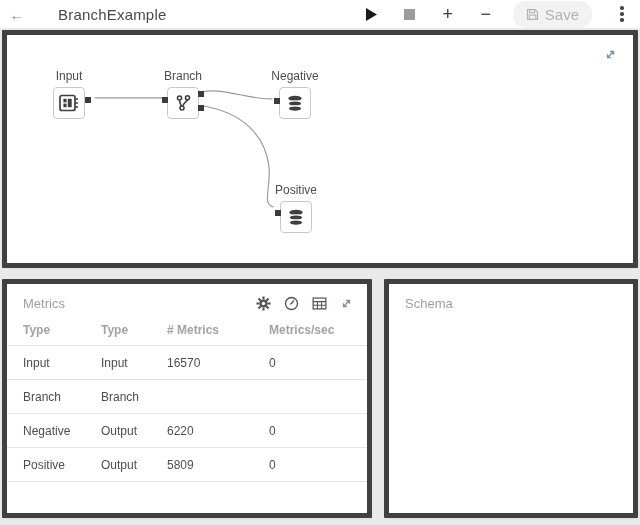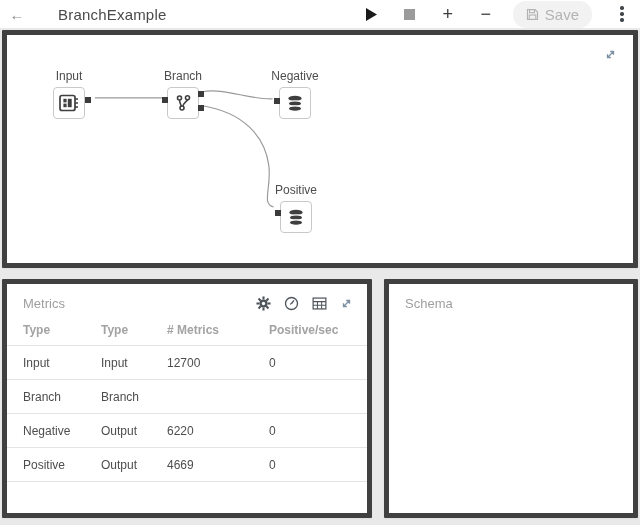--- a/index.html
+++ b/index.html
@@ -202,46 +202,46 @@
           <col class="c1">
           <col class="c2">
           <col class="c3">
           <col>
         </colgroup>
       <thead>
         <tr>
           <th>Type</th>
           <th>Type</th>
           <th># Metrics</th>
-          <th>Positive/sec</th>
+          <th>Metrics/sec</th>
         </tr>
       </thead>
       <tbody>
         <tr>
           <td>Input</td>
           <td>Input</td>
-          <td>12700</td>
+          <td>16570</td>
           <td>0</td>
         </tr>
         <tr>
           <td>Branch</td>
           <td>Branch</td>
           <td></td>
           <td></td>
         </tr>
         <tr>
           <td>Negative</td>
           <td>Output</td>
           <td>6220</td>
           <td>0</td>
         </tr>
         <tr>
           <td>Positive</td>
           <td>Output</td>
-          <td>4669</td>
+          <td>5809</td>
           <td>0</td>
         </tr>
       </tbody>
     </table>
   </div>
 
   <div class="panel schema-panel">
     <div class="schema-head">
       <div class="panel-title">Schema</div>
     </div>

